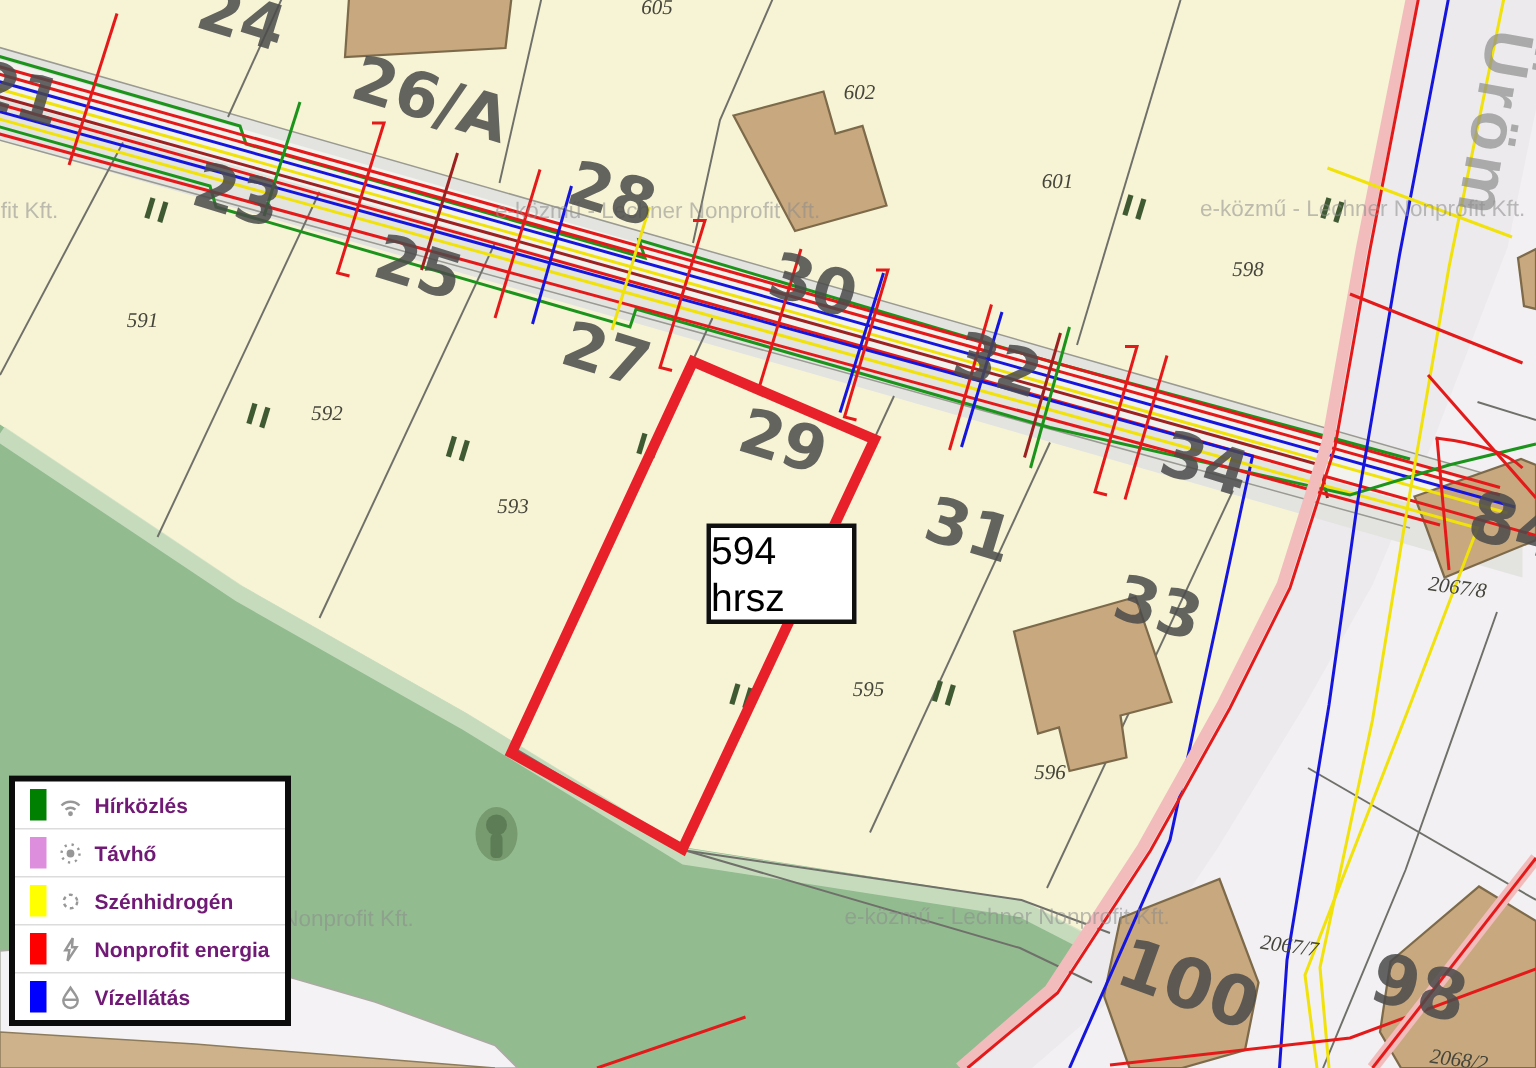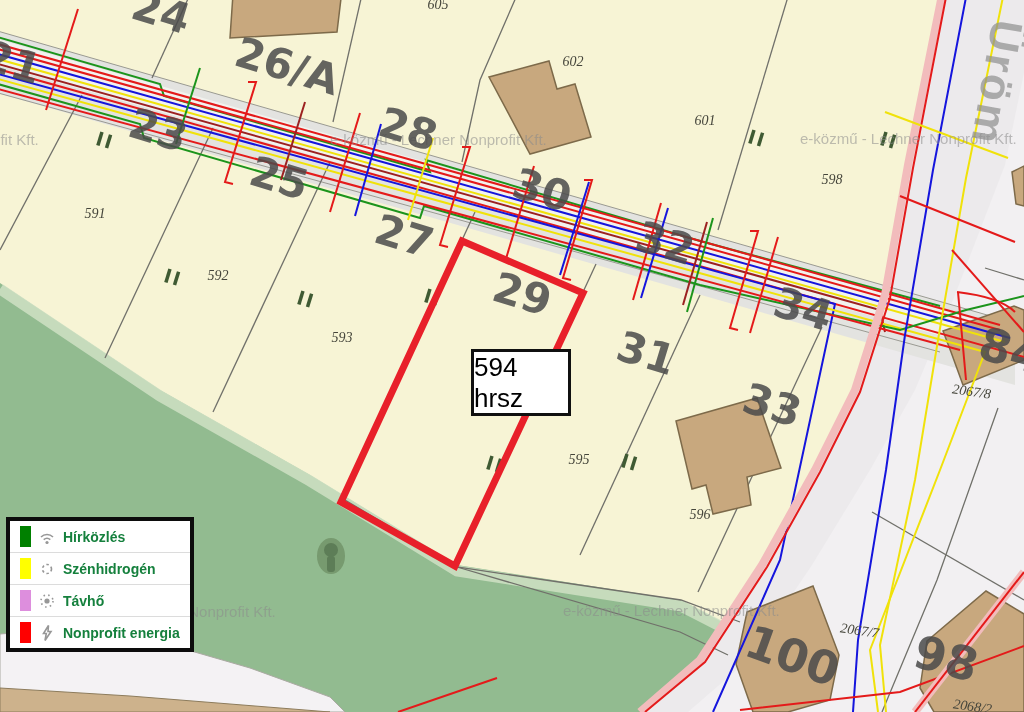--- a/index.html
+++ b/index.html
@@ -35,21 +35,21 @@
   
   .legend{position:absolute;left:6px;top:517px;width:188px;background:#fff;
     border:4px solid #0c0c0c;box-sizing:border-box;}
   .legend-row{display:flex;align-items:center;gap:7px;height:31px;
     padding-left:10px;border-top:1px solid #dcdcdc;}
   .legend-row:first-child{border-top:none;}
   .swatch{width:11px;height:21px;flex:0 0 11px;}
   .licon{width:18px;height:18px;flex:0 0 18px;}
   .licon *{stroke:#979797;fill:none;stroke-width:1.6;}
   .licon .f{fill:#979797;stroke:none;}
-  .legend-label{font-weight:700;font-size:14px;color:#15803d;white-space:nowrap;}
+  .legend-label{font-weight:700;font-size:14px;color:#701a75;white-space:nowrap;}
 </style>
 </head>
 <body>
 
 <div id="stage">
 
 <svg id="map" width="1024" height="712" viewBox="0 0 1024 712">
 
   <g>
     <rect x="0" y="0" width="1024" height="712" fill="#f7f4d5"></rect>
@@ -255,40 +255,48 @@
     <span class="swatch" style="background: rgb(0, 128, 0);"></span>
     <svg class="licon" viewBox="0 0 18 18">
       <path d="M3,9 a8.5,8.5 0 0 1 12,0"></path>
           <path d="M5.7,11.7 a5,5 0 0 1 6.6,0"></path>
       <circle class="f" cx="9" cy="14.5" r="1.6"></circle>
     </svg>
     <span class="legend-label">Hírközlés</span>
   </div>
 
   <div class="legend-row">
-    <span class="swatch" style="background: rgb(255, 255, 0);"></span>
-    <svg class="licon" viewBox="0 0 18 18">
-      <circle cx="9" cy="9" r="4.5" stroke-dasharray="2.5,2.5"></circle>
-    </svg>
-    <span class="legend-label">Szénhidrogén</span>
-  </div>
-
-  <div class="legend-row">
     <span class="swatch" style="background: rgb(221, 142, 221);"></span>
     <svg class="licon" viewBox="0 0 18 18">
       <circle class="f" cx="9" cy="9" r="2.6"></circle>
       <circle cx="9" cy="9" r="6" stroke-dasharray="1.5,3.3"></circle>
     </svg>
     <span class="legend-label">Távhő</span>
   </div>
 
   <div class="legend-row">
+    <span class="swatch" style="background: rgb(255, 255, 0);"></span>
+    <svg class="licon" viewBox="0 0 18 18">
+      <circle cx="9" cy="9" r="4.5" stroke-dasharray="2.5,2.5"></circle>
+    </svg>
+    <span class="legend-label">Szénhidrogén</span>
+  </div>
+
+  <div class="legend-row">
     <span class="swatch" style="background: rgb(255, 0, 0);"></span>
     <svg class="licon" viewBox="0 0 18 18">
       <path d="M10.5,1.5 L5.5,9.5 h2.8 L7,16.5 L13,7.5 h-3 Z" stroke-width="1.3"></path>
     </svg>
     <span class="legend-label">Nonprofit energia</span>
   </div>
 
+  <div class="legend-row">
+    <span class="swatch" style="background: rgb(0, 0, 255);"></span>
+    <svg class="licon" viewBox="0 0 18 18">
+      <path d="M9,2.5 C6.5,6.5 4.2,8.5 4.2,11.2 a4.8,4.8 0 0 0 9.6,0 C13.8,8.5 11.5,6.5 9,2.5 Z"></path>
+      <line x1="4.6" y1="10.5" x2="13.4" y2="10.5"></line>
+    </svg>
+    <span class="legend-label">Vízellátás</span>
+  </div>
 
 
 </div>
 </div>
 
 </body></html>

